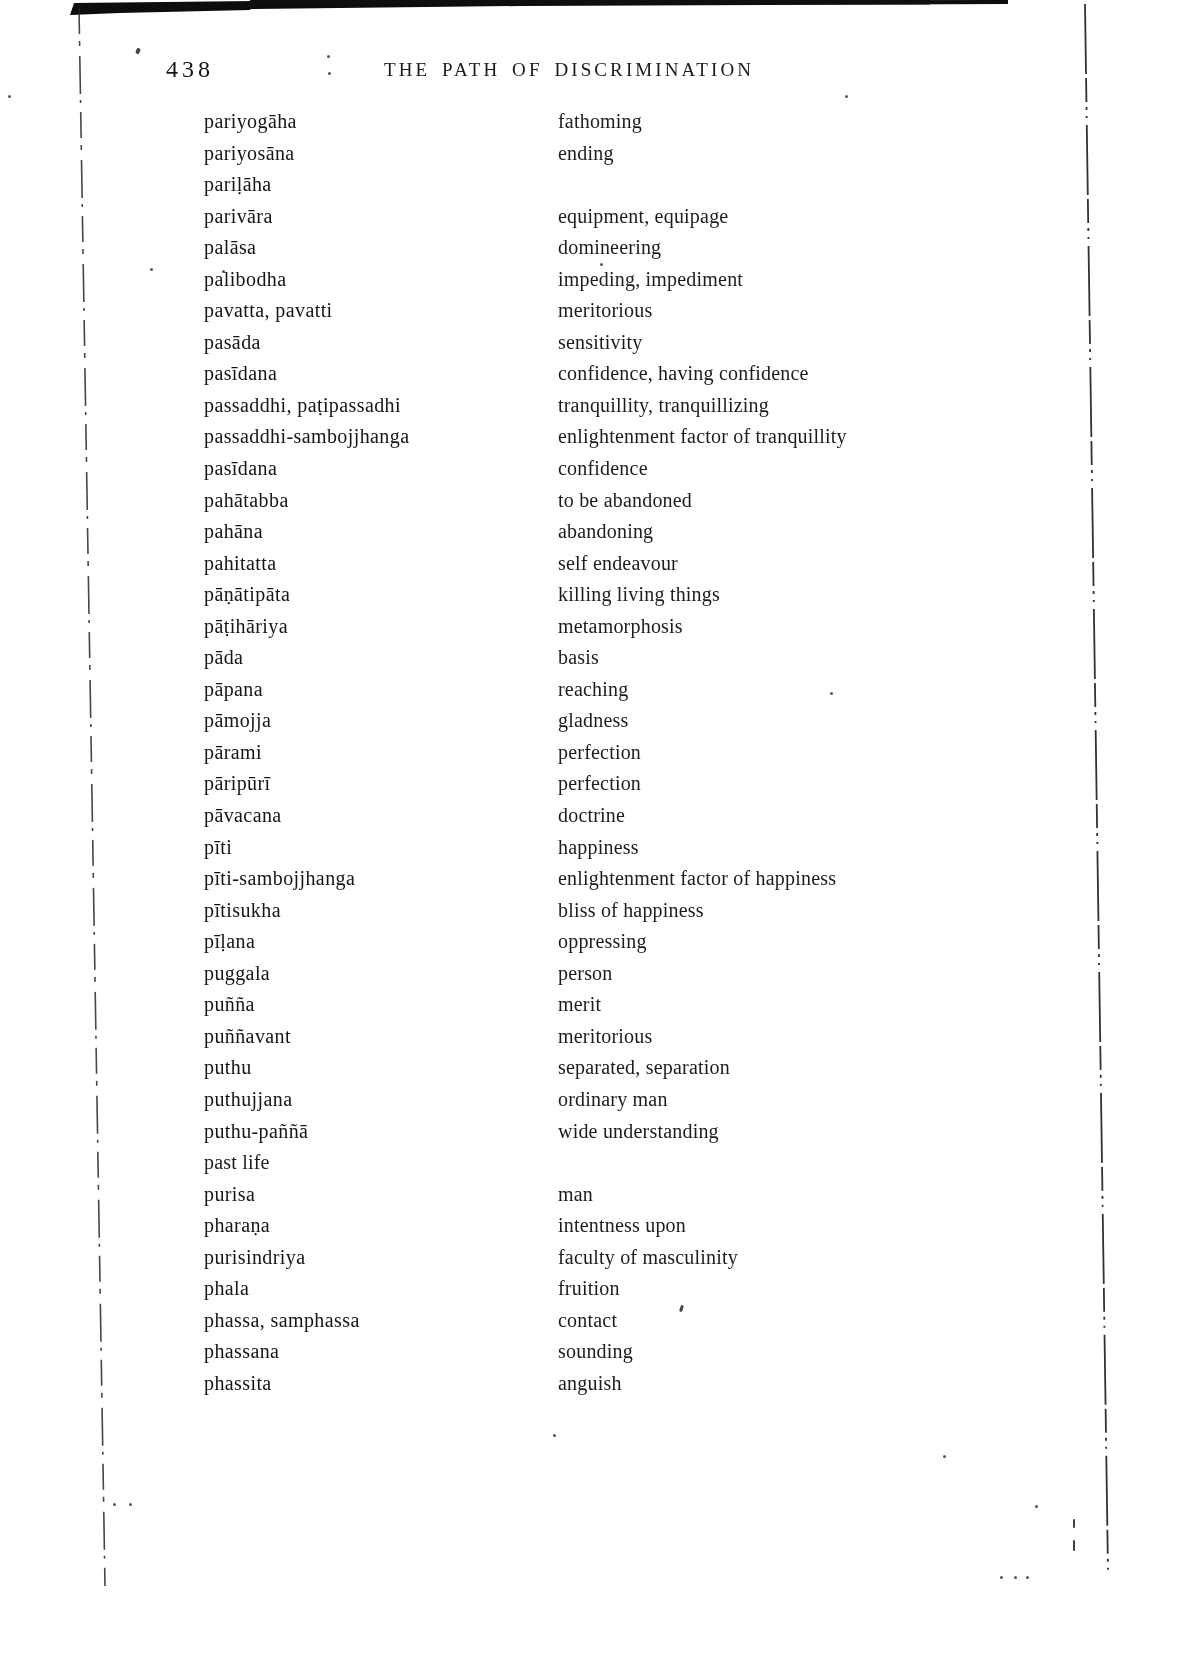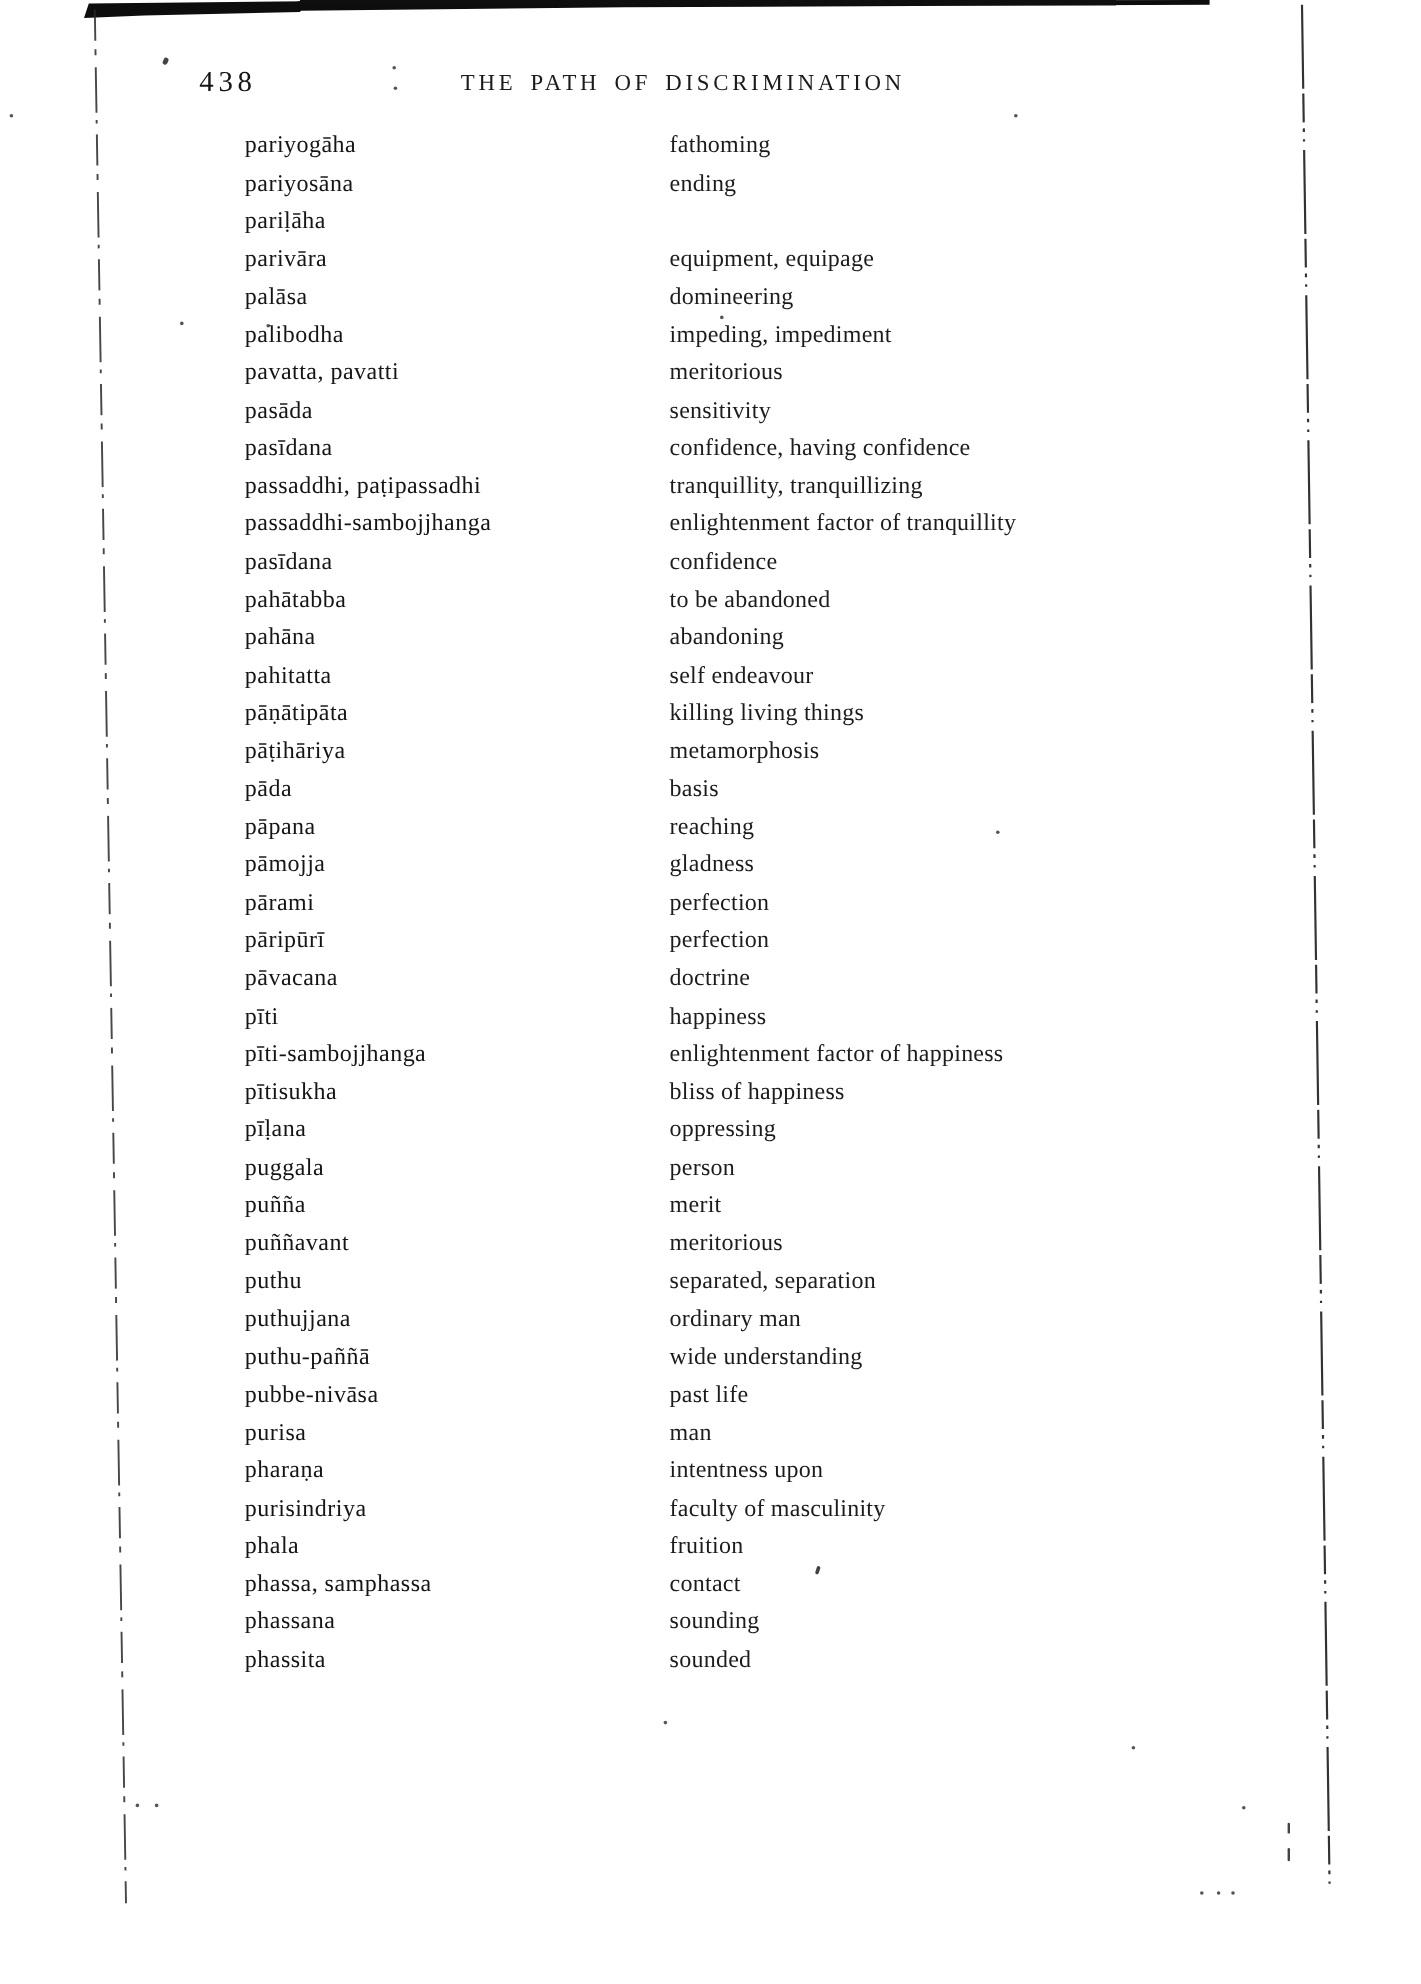--- a/index.html
+++ b/index.html
@@ -257,21 +257,20 @@
       <span class="term">puthujjana</span>
       <span class="meaning">ordinary man</span>
     </div>
 
     <div class="row">
       <span class="term">puthu-paññā</span>
       <span class="meaning">wide understanding</span>
     </div>
 
     <div class="row">
-      <span class="term">pubbe-nivāsa</span>
       <span class="meaning">past life</span>
     </div>
 
     <div class="row">
       <span class="term">purisa</span>
       <span class="meaning">man</span>
     </div>
 
     <div class="row">
       <span class="term">pharaṇa</span>
@@ -293,21 +292,21 @@
       <span class="meaning">contact</span>
     </div>
 
     <div class="row">
       <span class="term">phassana</span>
       <span class="meaning">sounding</span>
     </div>
 
     <div class="row">
       <span class="term">phassita</span>
-      <span class="meaning">sounded</span>
+      <span class="meaning">anguish</span>
     </div>
   </div>
 
   <div class="artifacts">
     <svg width="1184" height="1653" viewBox="0 0 1184 1653">
 
       <polygon points="70,15 74,3 255,1 250,10 120,13" fill="#0d0d0d"></polygon>
       <polygon points="248,1 1008,0 1008,4 520,6 250,9" fill="#0d0d0d"></polygon>
       <rect x="250" y="0" width="680" height="4.5" fill="#0f0f0f"></rect>
 

